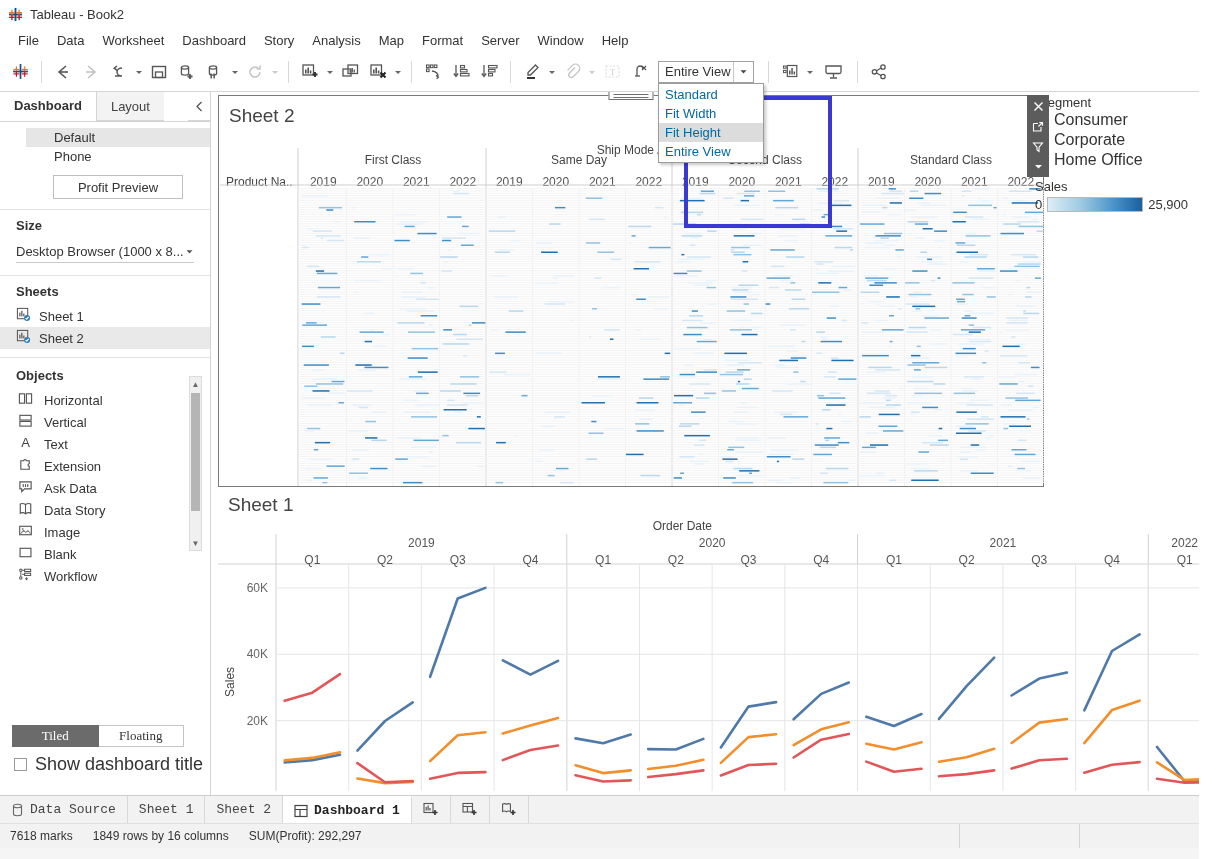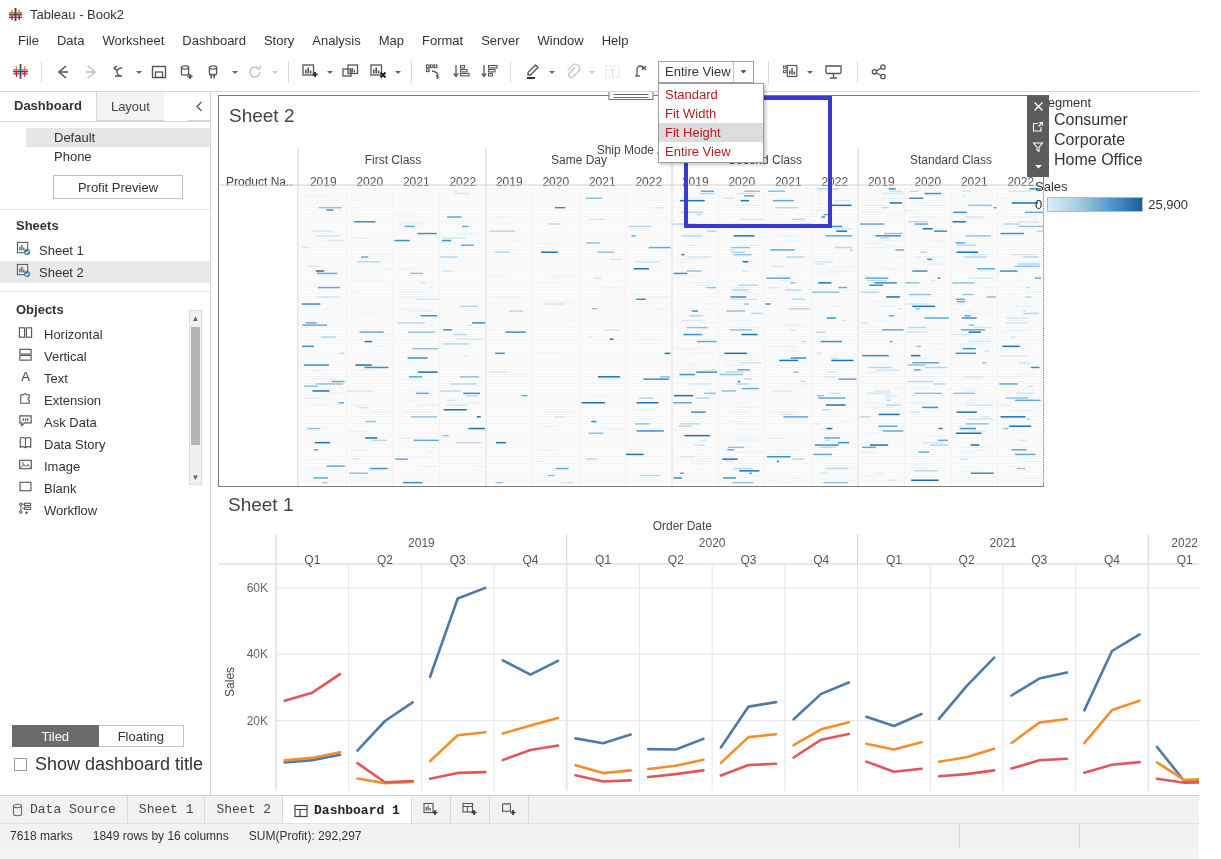--- a/index.html
+++ b/index.html
@@ -53,21 +53,21 @@
   .fit-combo .arrowbox {
     width:20px;height:20px;display:flex;align-items:center;justify-content:center;
     border-left:1px solid #c8c8c8;
   }
   .fit-menu {
     position:absolute; top:22px; left:0; width:106px;
     background:#ffffff; border:1px solid #9c9c9c;
     box-shadow:2px 2px 3px rgba(0,0,0,0.22);
     padding:1px 0; z-index:60;
   }
-  .fit-menu .opt { font-size:13px;color:#b91c1c;padding:1px 6px;line-height:17px;cursor:default; }
+  .fit-menu .opt { font-size:13px;color:#0369a1;padding:1px 6px;line-height:17px;cursor:default; }
   .fit-menu .opt.sel { background:#dcdcdc; }
 
   
   .highlight-box {
     position:absolute; left:684px; top:44px; width:148px; height:132px;
     border:4px solid #3a3ad0; z-index:55; pointer-events:none;
   }
 
   
   .body { display:flex; height:703px; background:#ffffff; }
@@ -460,20 +460,31 @@
             </svg>
         </div>
       </div>
 
       <div class="sect" style="padding-top:6px;padding-left:26px;">
         <div class="dev-row sel">Default</div>
         <div class="dev-row">Phone</div>
         <button class="device-btn">Profit Preview</button>
       </div>
 
+      <div class="sect">
+        <div class="sect-title">Size</div>
+        <div class="size-select">
+          <span class="val">Desktop Browser (1000 x 8...</span>
+          <span>
+            <svg width="9" height="9" viewBox="0 0 9 9">
+                <path d="M1.5 3.2 L4.5 6.4 L7.5 3.2" fill="#555"></path>
+              </svg>
+          </span>
+        </div>
+      </div>
 
       <div class="sect">
         <div class="sect-title">Sheets</div>
         <div class="sheet-row">
           <span>
             <svg width="15" height="15" viewBox="0 0 16 16">
               <rect x="1.5" y="1.5" width="11" height="11" fill="none" stroke="#555" stroke-width="1.1"></rect>
               <rect x="3.5" y="6" width="1.3" height="4" fill="#555"></rect>
                 <rect x="5.6" y="4" width="1.3" height="6" fill="#555"></rect>
                 <rect x="7.7" y="7" width="1.3" height="3" fill="#555"></rect>
@@ -586,21 +597,21 @@
           </span>
           <span>Workflow</span>
         </div>
 
         <div class="obj-scroll">
           <div class="ar" style="top:0;">▲</div>
           <div class="thumb"></div>
           <div class="ar" style="bottom:0;">▼</div>
         </div>
 
-        <div class="tiled-float" style="position:absolute;left:0;right:16px;bottom:48px;">
+        <div class="tiled-float" style="position:absolute;left:0;right:16px;bottom:48px;font-family:Liberation Serif, serif;">
           <div class="tf-btn on">Tiled</div>
           <div class="tf-btn off">Floating</div>
         </div>
         <div class="showtitle" style="position:absolute;left:0;bottom:20px;">
           <span class="chk"></span>
           <span>Show dashboard title</span>
         </div>
       </div>
     </div>
 

